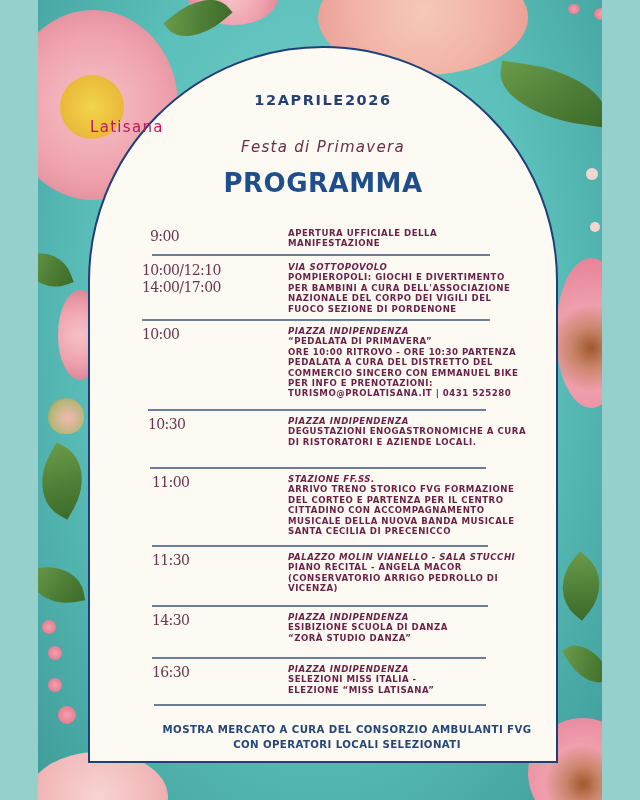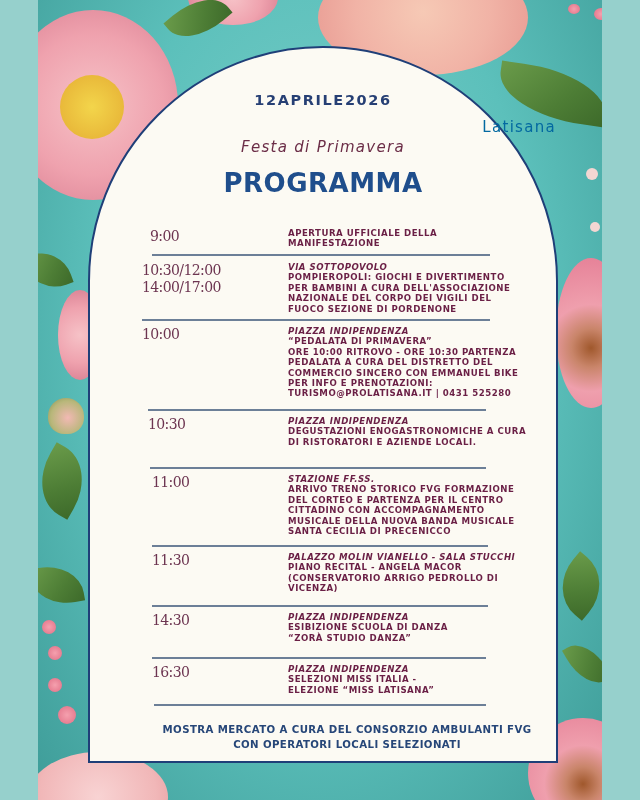--- a/index.html
+++ b/index.html
@@ -39,22 +39,22 @@
       background: #fcfaf3;
       border: 2.5px solid #1f3f78;
       border-radius: 235px 235px 0 0;
     }
     .date-line {
       position: absolute; top: 44px; left: 0; right: 0; text-align: center;
       color: #263f74; font-weight: bold; font-size: 14.5px; letter-spacing: 1.6px;
       font-family: "DejaVu Sans", sans-serif;
     }
     .town {
-      position: absolute; top: 70px; left: 0; right: 0; text-align: right;
-      color: #0369a1; font-size: 15px; letter-spacing: 1.3px;
+      position: absolute; top: 70px; left: 0; right: 0; text-align: left;
+      color: #be185d; font-size: 15px; letter-spacing: 1.3px;
       font-family: "DejaVu Sans", sans-serif;
     }
     .subtitle {
       position: absolute; top: 90px; left: 0; right: 0; text-align: center;
       color: #6b2d47; font-size: 15px; font-style: italic; letter-spacing: 1.3px;
       font-family: "DejaVu Sans", sans-serif;
     }
     .programma {
       position: absolute; top: 120px; left: 0; right: 0; text-align: center;
       color: #1f4e8c; font-size: 26px; font-weight: bold; letter-spacing: 0.5px;
@@ -132,21 +132,21 @@
       </div>
       <div class="desc">
         <span class="line">APERTURA UFFICIALE DELLA</span>
         <span class="line">MANIFESTAZIONE</span>
       </div>
     </div>
     <div class="divider" style="top:206px; left:62px; width:338px;"></div>
 
     <div class="event" style="top:214px;">
       <div class="time" style="left:52px;">
-        <span style="display:block">10:30/12:00</span>
+        <span style="display:block">10:00/12:10</span>
         <span style="display:block">14:00/17:00</span>
       </div>
       <div class="desc">
         <span class="loc">VIA SOTTOPOVOLO</span>
         <span class="line">POMPIEROPOLI: GIOCHI E DIVERTIMENTO</span>
         <span class="line">PER BAMBINI A CURA DELL'ASSOCIAZIONE</span>
         <span class="line">NAZIONALE DEL CORPO DEI VIGILI DEL</span>
         <span class="line">FUOCO SEZIONE DI PORDENONE</span>
       </div>
     </div>

